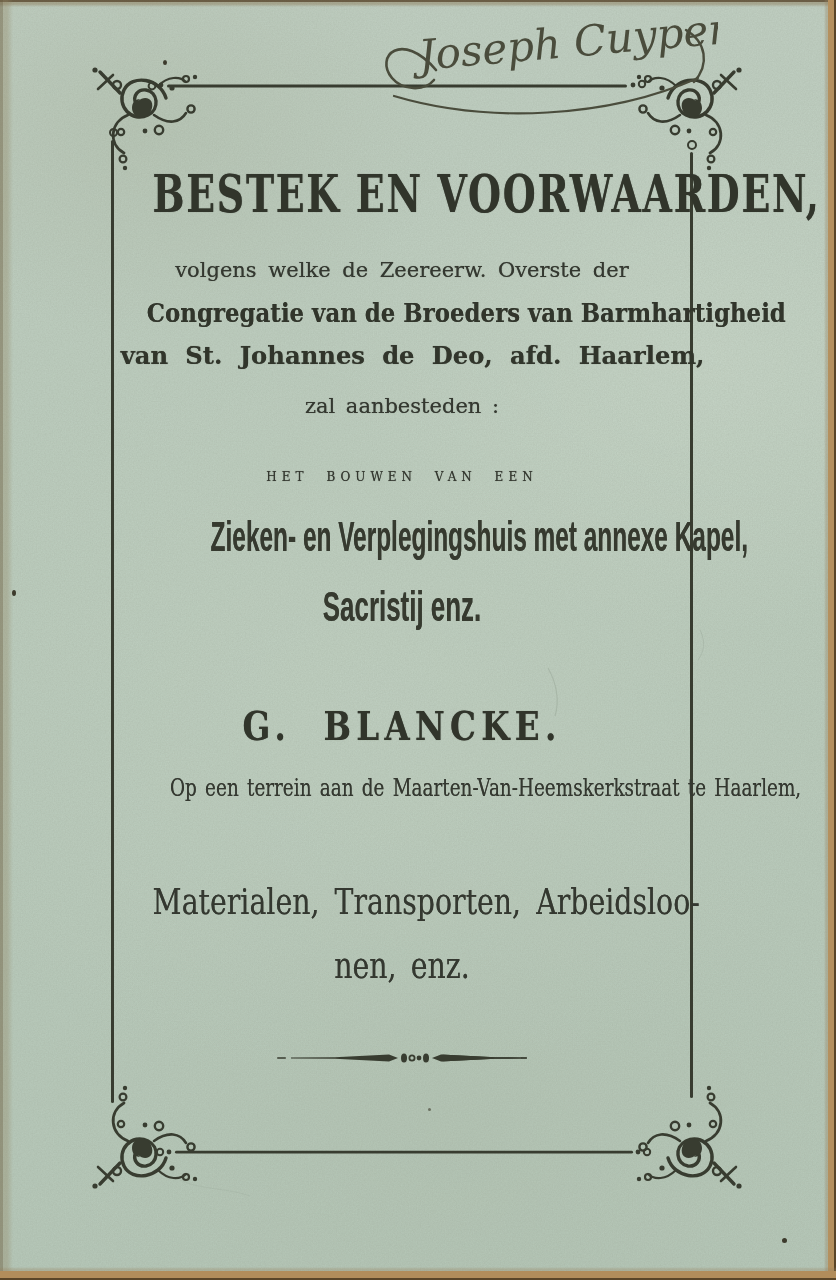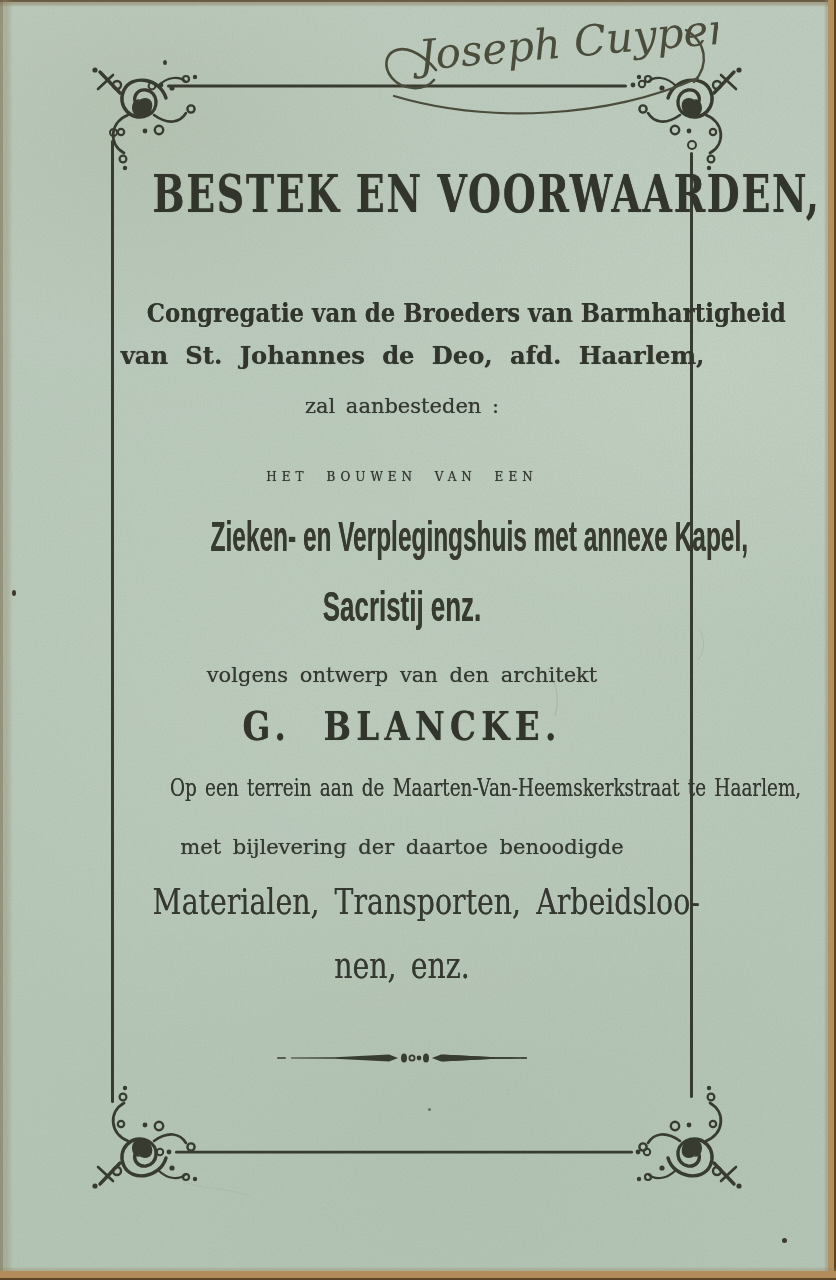--- a/index.html
+++ b/index.html
@@ -153,30 +153,29 @@
     <g stroke="#4a4c3c" fill="none" stroke-linecap="round">
       <path d="M68,58 C34,18 6,44 24,66 C34,78 56,80 66,68" stroke-width="2.6"></path>
       <path d="M26,84 C120,112 240,106 330,66" stroke-width="2.2"></path>
       <path d="M318,18 C338,30 342,52 326,70" stroke-width="2.4"></path>
     </g>
     <text x="52" y="58" transform="rotate(-5 52 58)" font-family="DejaVu Serif, serif" font-style="italic" font-size="42" fill="#4a4c3c">Joseph Cuypers</text>
   </svg>
 
   <div class="content">
     <h1 class="t-title">BESTEK EN VOORWAARDEN,</h1>
+    <p class="t-according">volgens welke de Zeereerw. Overste der</p>
     <p class="t-org1">Congregatie van de Broeders van Barmhartigheid</p>
     <p class="t-org2">van St. Johannes de Deo, afd. Haarlem,</p>
     <p class="t-tender">zal aanbesteden :</p>
     <p class="t-caps">HET BOUWEN VAN EEN</p>
     <p class="t-subject1">Zieken- en Verplegingshuis met annexe Kapel,</p>
     <p class="t-subject2">Sacristij enz.</p>
-    <p class="t-designby">volgens ontwerp van den architekt</p>
     <p class="t-architect">G. BLANCKE.</p>
     <p class="t-location">Op een terrein aan de Maarten-Van-Heemskerkstraat te Haarlem,</p>
-    <p class="t-including">met bijlevering der daartoe benoodigde</p>
     <p class="t-materials1">Materialen, Transporten, Arbeidsloo-</p>
     <p class="t-materials2">nen, enz.</p>
 
     <svg class="divider" width="250" height="20" viewBox="0 0 250 20">
       <g fill="#383c30">
         <rect x="0" y="9.2" width="9" height="1.6" rx="0.8"></rect>
         <polygon points="14,9.5 58,9.2 112,6.6 121,10 112,13.4 58,10.8 14,10.5"></polygon>
         <ellipse cx="127" cy="10" rx="3" ry="4.6"></ellipse>
         <circle cx="135" cy="10" r="2.6" fill="none" stroke="#383c30" stroke-width="1.8"></circle>
         <circle cx="142" cy="10" r="2.4"></circle>

